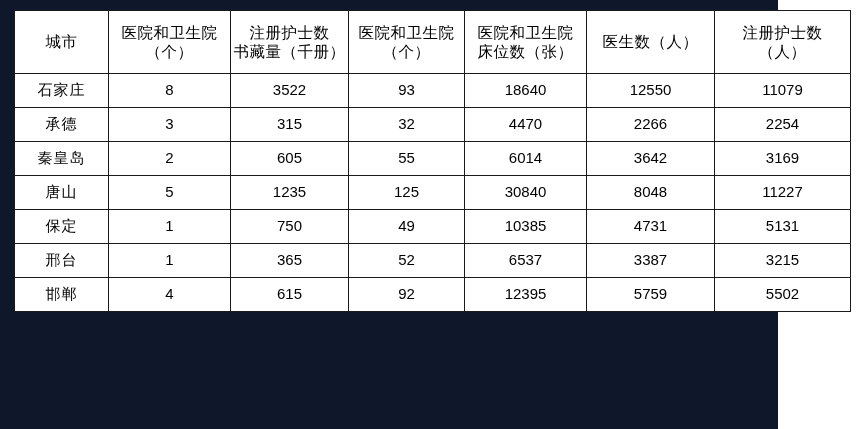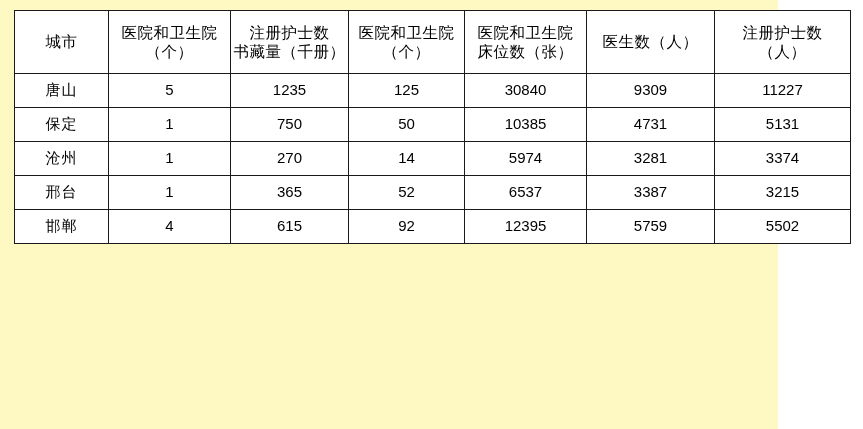--- a/index.html
+++ b/index.html
@@ -11,21 +11,21 @@
     width: 863px;
     height: 429px;
     font-family: "Liberation Sans", "DejaVu Sans", sans-serif;
     color: #000000;
     overflow: hidden;
   }
   #sheet {
     position: relative;
     width: 778px;
     height: 429px;
-    background: #fef9c3;
+    background: #0f172a;
   }
   table.data-table {
     position: absolute;
     left: 14px;
     top: 10px;
     width: 836px;
     border-collapse: collapse;
     table-layout: fixed;
     background: #ffffff;
   }
@@ -104,45 +104,63 @@
           <span class="hdr-line">医生数（人）</span>
         </th>
         <th>
           <span class="hdr-line">注册护士数</span>
           <span class="hdr-line">（人）</span>
         </th>
       </tr>
     </thead>
     <tbody>
       <tr>
+        <td class="city-cell">石家庄</td>
+        <td>8</td>
+        <td>3522</td>
+        <td>93</td>
+        <td>18640</td>
+        <td>12550</td>
+        <td>11079</td>
+      </tr>
+      <tr>
+        <td class="city-cell">承德</td>
+        <td>3</td>
+        <td>315</td>
+        <td>32</td>
+        <td>4470</td>
+        <td>2266</td>
+        <td>2254</td>
+      </tr>
+      <tr>
+        <td class="city-cell">秦皇岛</td>
+        <td>2</td>
+        <td>605</td>
+        <td>55</td>
+        <td>6014</td>
+        <td>3642</td>
+        <td>3169</td>
+      </tr>
+      <tr>
         <td class="city-cell">唐山</td>
         <td>5</td>
         <td>1235</td>
         <td>125</td>
         <td>30840</td>
-        <td>9309</td>
+        <td>8048</td>
         <td>11227</td>
       </tr>
       <tr>
         <td class="city-cell">保定</td>
         <td>1</td>
         <td>750</td>
-        <td>50</td>
+        <td>49</td>
         <td>10385</td>
         <td>4731</td>
         <td>5131</td>
-      </tr>
-      <tr>
-        <td class="city-cell">沧州</td>
-        <td>1</td>
-        <td>270</td>
-        <td>14</td>
-        <td>5974</td>
-        <td>3281</td>
-        <td>3374</td>
       </tr>
       <tr>
         <td class="city-cell">邢台</td>
         <td>1</td>
         <td>365</td>
         <td>52</td>
         <td>6537</td>
         <td>3387</td>
         <td>3215</td>
       </tr>

